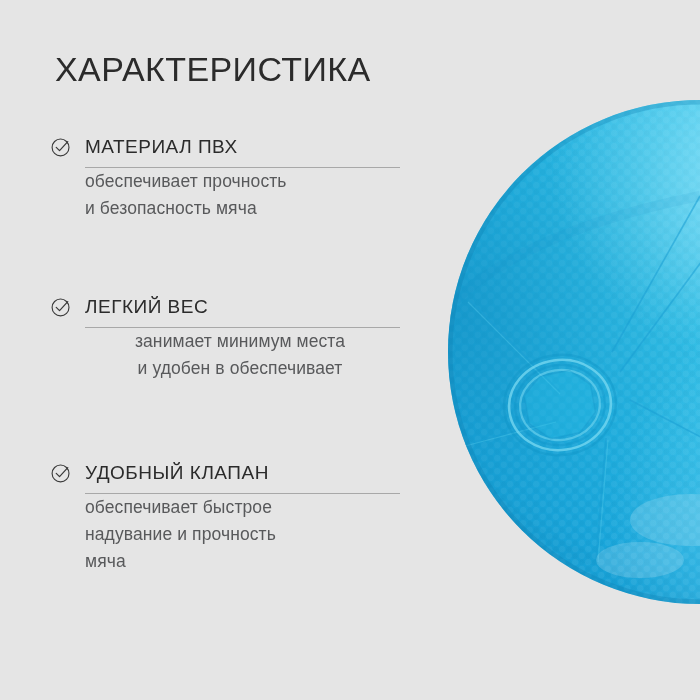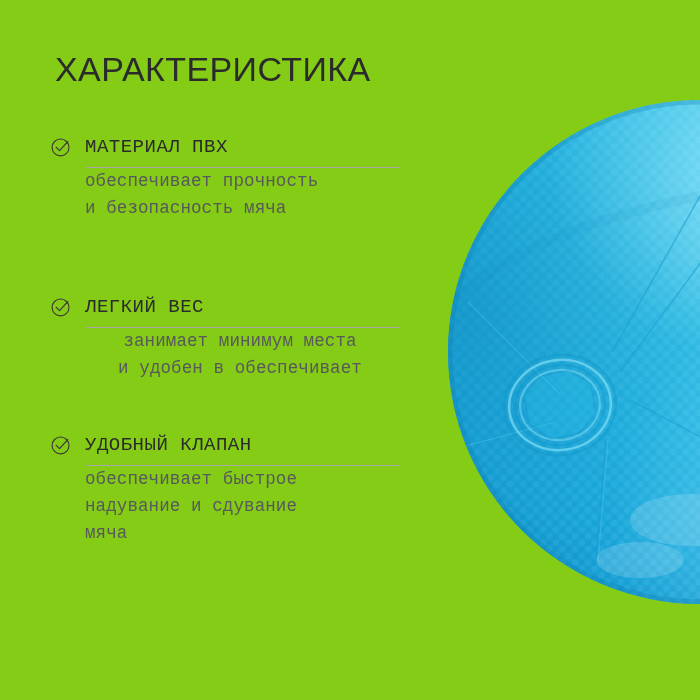--- a/index.html
+++ b/index.html
@@ -7,21 +7,21 @@
     padding: 0;
     background: #ffffff;
   }
   body {
     font-family: "Liberation Sans", sans-serif;
   }
   #page {
     position: relative;
     width: 700px;
     height: 700px;
-    background: #84cc16;
+    background: #e5e5e5;
     overflow: hidden;
   }
 
   
   #product-image {
     position: absolute;
     left: 0; top: 0;
     width: 700px; height: 700px;
     pointer-events: none;
   }
@@ -43,25 +43,24 @@
     letter-spacing: 0.4px;
     font-weight: 400;
     color: #2b2b2b;
     white-space: nowrap;
   }
 
   .feature {
     position: absolute;
     left: 50px;
     width: 360px;
-    font-family: Liberation Mono, monospace;
   }
   .feature-1 { top: 134px; }
   .feature-2 { top: 294px; text-align: center; }
-  .feature-3 { top: 432px; }
+  .feature-3 { top: 460px; }
 
   .feature-head {
     display: flex;
     align-items: center;
     height: 26px;
   }
   .check-icon {
     width: 22px;
     height: 22px;
     flex: 0 0 22px;
@@ -216,19 +215,19 @@
       <div class="feature-head">
         <svg class="check-icon" viewBox="0 0 24 24">
           <circle cx="11.5" cy="12.5" r="9.2" fill="none" stroke="#3a3a3a" stroke-width="1.25"></circle>
           <path d="M6.8 12.4 L10.4 16.0 L19.4 6.2" fill="none" stroke="#3a3a3a" stroke-width="1.35" stroke-linecap="round" stroke-linejoin="round"></path>
         </svg>
         <div class="feature-title">УДОБНЫЙ КЛАПАН</div>
       </div>
       <div class="divider"></div>
       <div class="feature-desc">
         <span>обеспечивает быстрое</span>
-        <span>надувание и сдувание</span>
+        <span>надувание и прочность</span>
         <span>мяча</span>
       </div>
     </div>
 
   </div>
 </div>
 
 </body></html>

